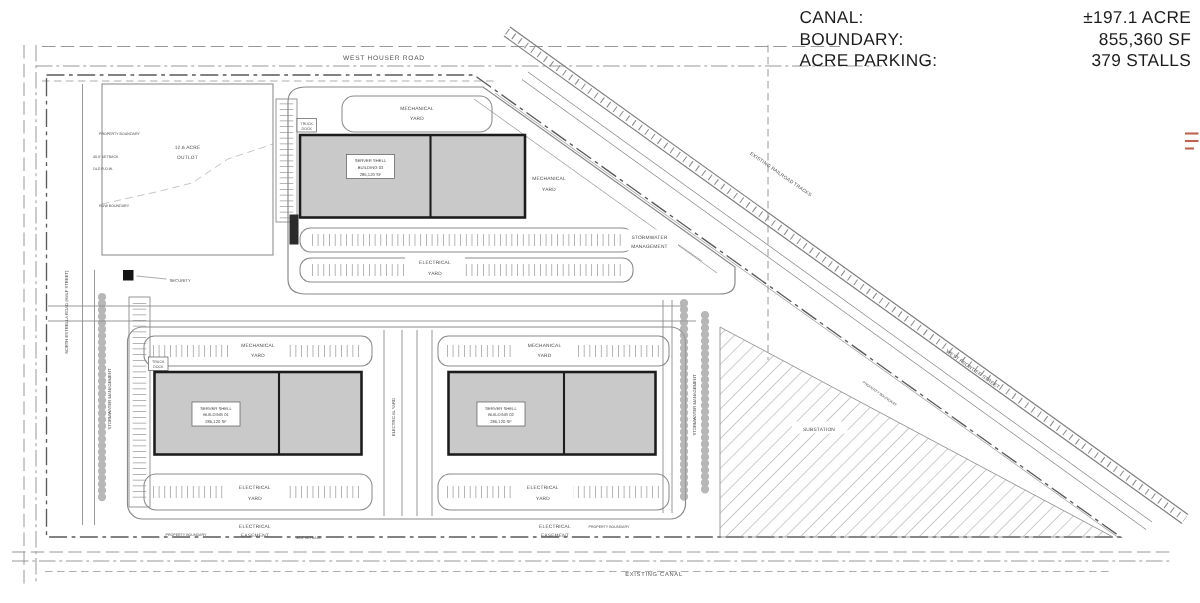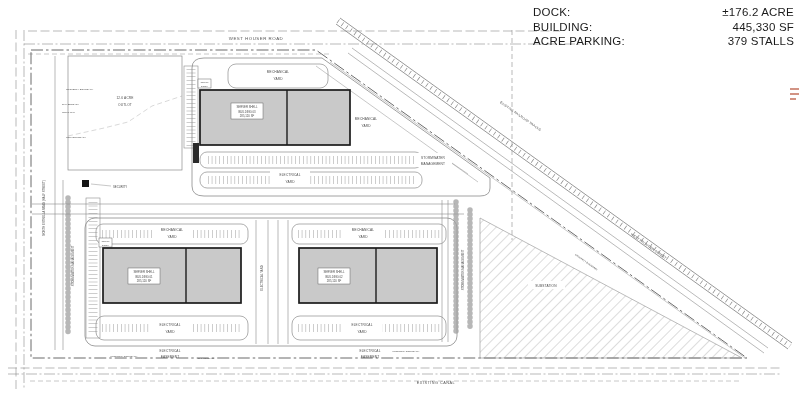--- a/index.html
+++ b/index.html
@@ -233,24 +233,24 @@
 
   <g stroke="#b34a32" stroke-width="1.4" opacity=".85">
     <line x1="790" y1="89" x2="799" y2="89"></line>
     <line x1="790" y1="94" x2="799" y2="94"></line>
     <line x1="790" y1="99" x2="796" y2="99"></line>
   </g>
 </svg>
 
 <div class="legend">
   <div class="legend-row">
-    <span>DOCK:</span>
-    <span>±176.2 ACRE</span>
+    <span>CANAL:</span>
+    <span>±197.1 ACRE</span>
   </div>
   <div class="legend-row">
-    <span>BUILDING:</span>
-    <span>445,330 SF</span>
+    <span>BOUNDARY:</span>
+    <span>855,360 SF</span>
   </div>
   <div class="legend-row">
     <span>ACRE PARKING:</span>
     <span>379 STALLS</span>
   </div>
 </div>
 
 </body></html>

